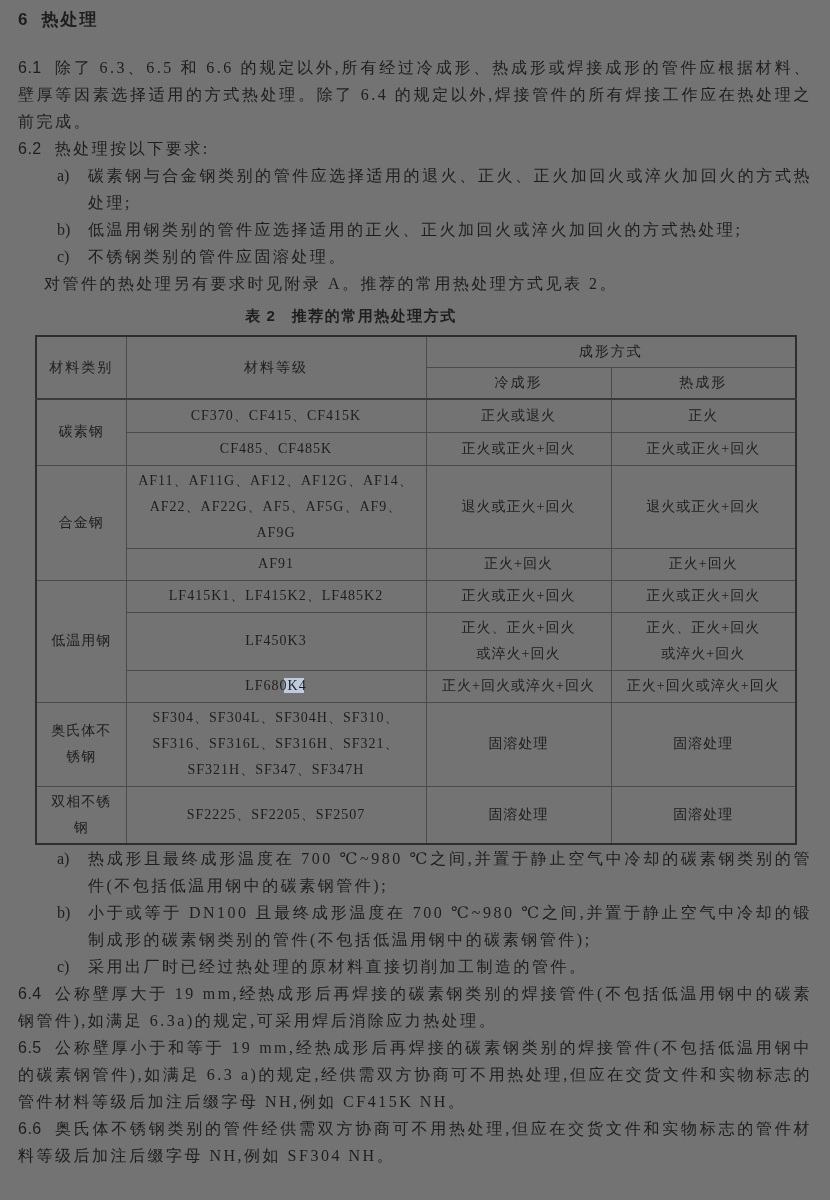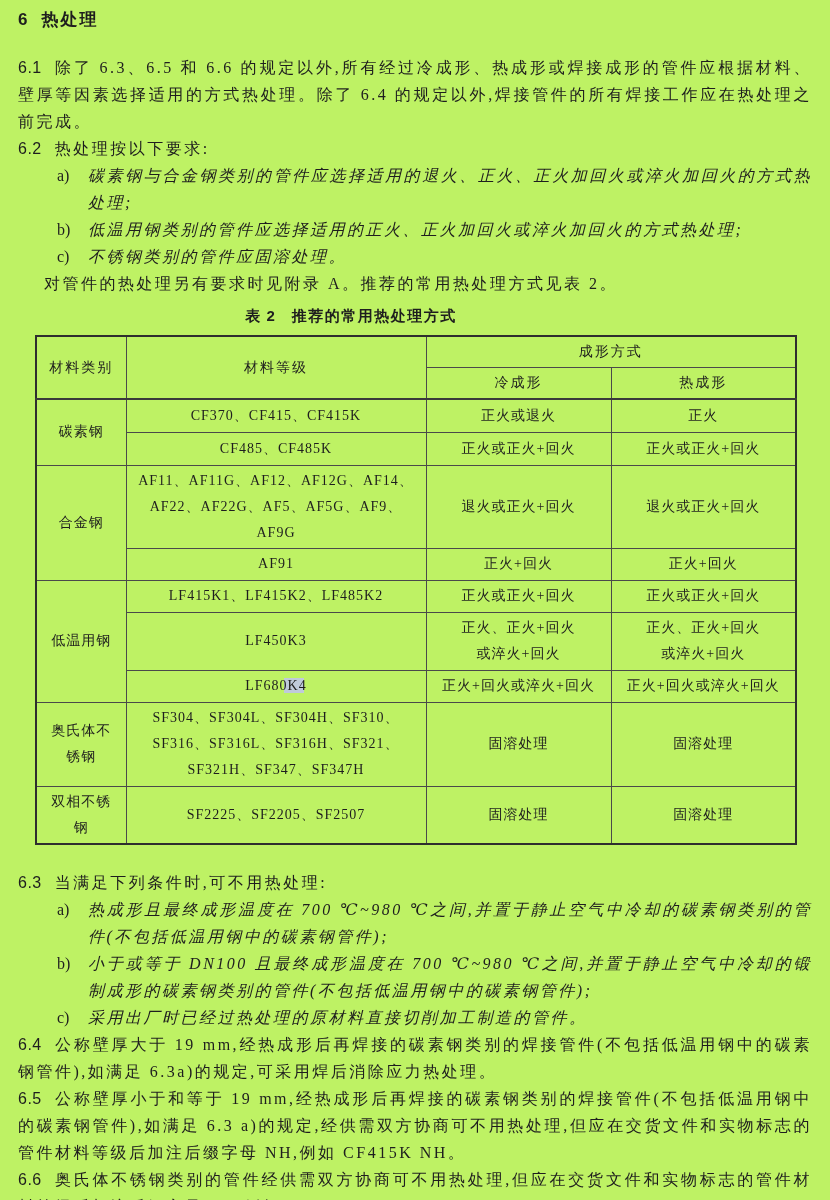--- a/index.html
+++ b/index.html
@@ -1,21 +1,21 @@
 <!DOCTYPE html>
 <html><head>
 <meta charset="utf-8">
 <style>
   * { margin:0; padding:0; box-sizing:border-box; }
   html,body { background:#e9e9e9; }
   .page {
     position:relative;
     width:830px; height:1200px;
     margin:0 auto;
-    background:#bef264;
+    background:#737373;
     color:#1e1e1e;
     font-family:"Liberation Serif","DejaVu Serif",serif;
     font-size:16px;
     line-height:27px;
     padding:10px 18px 0 18px;
     overflow:hidden;
   }
   .cjk { letter-spacing:2.5px; }
   h1.sec-heading {
     font-family:"Liberation Sans","DejaVu Sans",sans-serif;
@@ -26,21 +26,21 @@
   p.clause { text-align:justify; }
   p.clause.first { margin-top:24px; }
   .cnum {
     font-family:"Liberation Sans","DejaVu Sans",sans-serif;
     font-weight:400; letter-spacing:0.5px;
     margin-right:13px;
   }
   .list { margin-left:39px; }
   .list-item { display:flex; }
   .li-marker { width:31px; flex:0 0 31px; font-family:"Liberation Serif",serif; letter-spacing:0; }
-  .li-text { flex:1; text-align:justify;font-style:italic; }
+  .li-text { flex:1; text-align:justify; }
   .note-line { margin-left:26px; }
 
   .table-wrap { width:632px; margin:8px 0 0 17px; }
   .tbl-caption {
     text-align:center;
     font-family:"Liberation Sans","DejaVu Sans",sans-serif;
     font-weight:700; font-size:15px; line-height:22px;
     letter-spacing:1.5px;
     margin-bottom:8px; padding-top:0;
   }
@@ -184,23 +184,20 @@
         <tr class="rh33">
           <td>双相不锈钢</td>
           <td class="grade">SF2225、SF2205、SF2507</td>
           <td>固溶处理</td>
           <td>固溶处理</td>
         </tr>
       </tbody>
     </table>
   </div>
 
-  <p class="clause cjk below-table">
-    <span class="cnum">6.3</span><span>当满足下列条件时,可不用热处理:</span>
-  </p>
 
   <div class="list cjk">
     <div class="list-item">
       <span class="li-marker">a)</span>
       <span class="li-text">热成形且最终成形温度在 700 ℃~980 ℃之间,并置于静止空气中冷却的碳素钢类别的管件(不包括低温用钢中的碳素钢管件);</span>
     </div>
     <div class="list-item">
       <span class="li-marker">b)</span>
       <span class="li-text">小于或等于 DN100 且最终成形温度在 700 ℃~980 ℃之间,并置于静止空气中冷却的锻制成形的碳素钢类别的管件(不包括低温用钢中的碳素钢管件);</span>
     </div>

